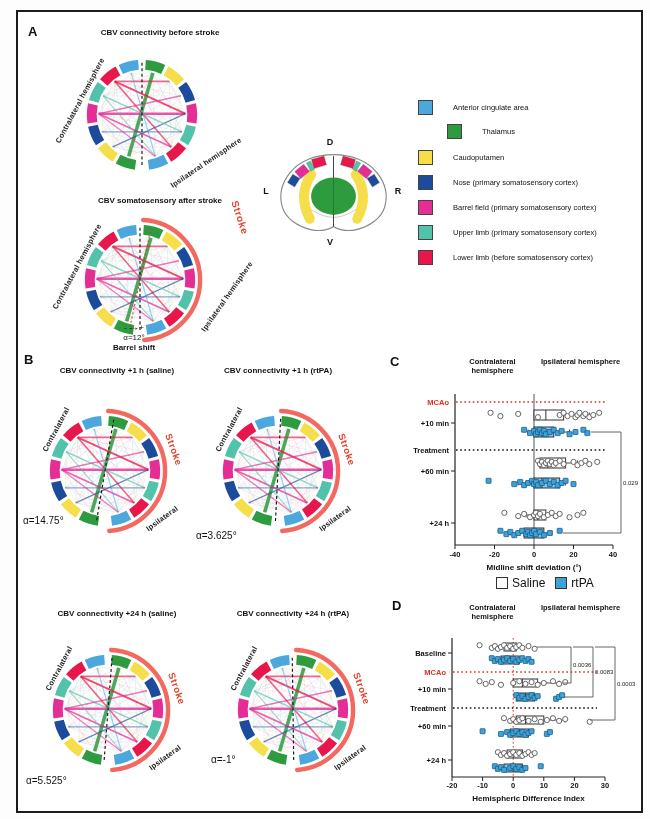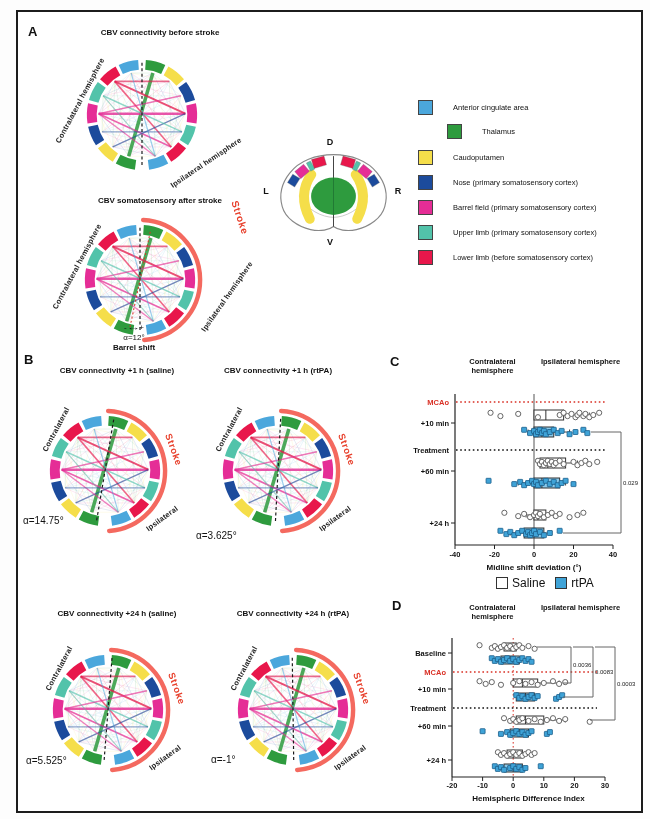--- a/index.html
+++ b/index.html
@@ -317,21 +317,21 @@
       <div class="abs alpha" style="left: 23px; top: 515px;">α=14.75°</div>
       <div class="abs ttl" style="left: 193px; top: 366px; width: 170px;">CBV connectivity +1 h (rtPA)</div>
       <div class="abs hemi" style="left: 183px; top: 425px; width: 92px; transform: rotate(-62deg);">Contralateral</div>
       <div class="abs hemi" style="left: 291px; top: 514px; width: 88px; transform: rotate(-36deg);">Ipsilateral</div>
       <div class="abs stroke-lbl" style="left: 321px; top: 444px; width: 52px; transform: rotate(70deg); font-size: 9.5px;">Stroke</div>
       <div class="abs alpha" style="left: 196px; top: 530px;">α=3.625°</div>
       <div class="abs ttl" style="left: 32px; top: 609px; width: 170px;">CBV connectivity +24 h (saline)</div>
       <div class="abs hemi" style="left: 13px; top: 664px; width: 92px; transform: rotate(-62deg);">Contralateral</div>
       <div class="abs hemi" style="left: 121px; top: 753px; width: 88px; transform: rotate(-36deg);">Ipsilateral</div>
       <div class="abs stroke-lbl" style="left: 151px; top: 683px; width: 52px; transform: rotate(70deg); font-size: 9.5px;">Stroke</div>
-      <div class="abs alpha" style="left: 26px; top: 755px;">α=5.525°</div>
+      <div class="abs alpha" style="left: 26px; top: 775px;">α=5.525°</div>
       <div class="abs ttl" style="left: 208px; top: 609px; width: 170px;">CBV connectivity +24 h (rtPA)</div>
       <div class="abs hemi" style="left: 198px; top: 664px; width: 92px; transform: rotate(-62deg);">Contralateral</div>
       <div class="abs hemi" style="left: 306px; top: 753px; width: 88px; transform: rotate(-36deg);">Ipsilateral</div>
       <div class="abs stroke-lbl" style="left: 336px; top: 683px; width: 52px; transform: rotate(70deg); font-size: 9.5px;">Stroke</div>
       <div class="abs alpha" style="left: 211px; top: 754px;">α=-1°</div>
     </div>
   <svg id="svgB1" class="abs" style="left:40px;top:406px;" width="130" height="130" viewBox="-66 -66 132 132">
       <line x1="-11.02" y1="-42.6" x2="-39.45" y2="-19.5" stroke="#52C3AA" stroke-width="0.6" opacity="0.18"></line>
       <line x1="-11.02" y1="-42.6" x2="-43.98" y2="-1.31" stroke="#E52D96" stroke-width="0.6" opacity="0.18"></line>
       <line x1="-11.02" y1="-42.6" x2="-29.73" y2="32.44" stroke="#F5DE4A" stroke-width="0.6" opacity="0.18"></line>

